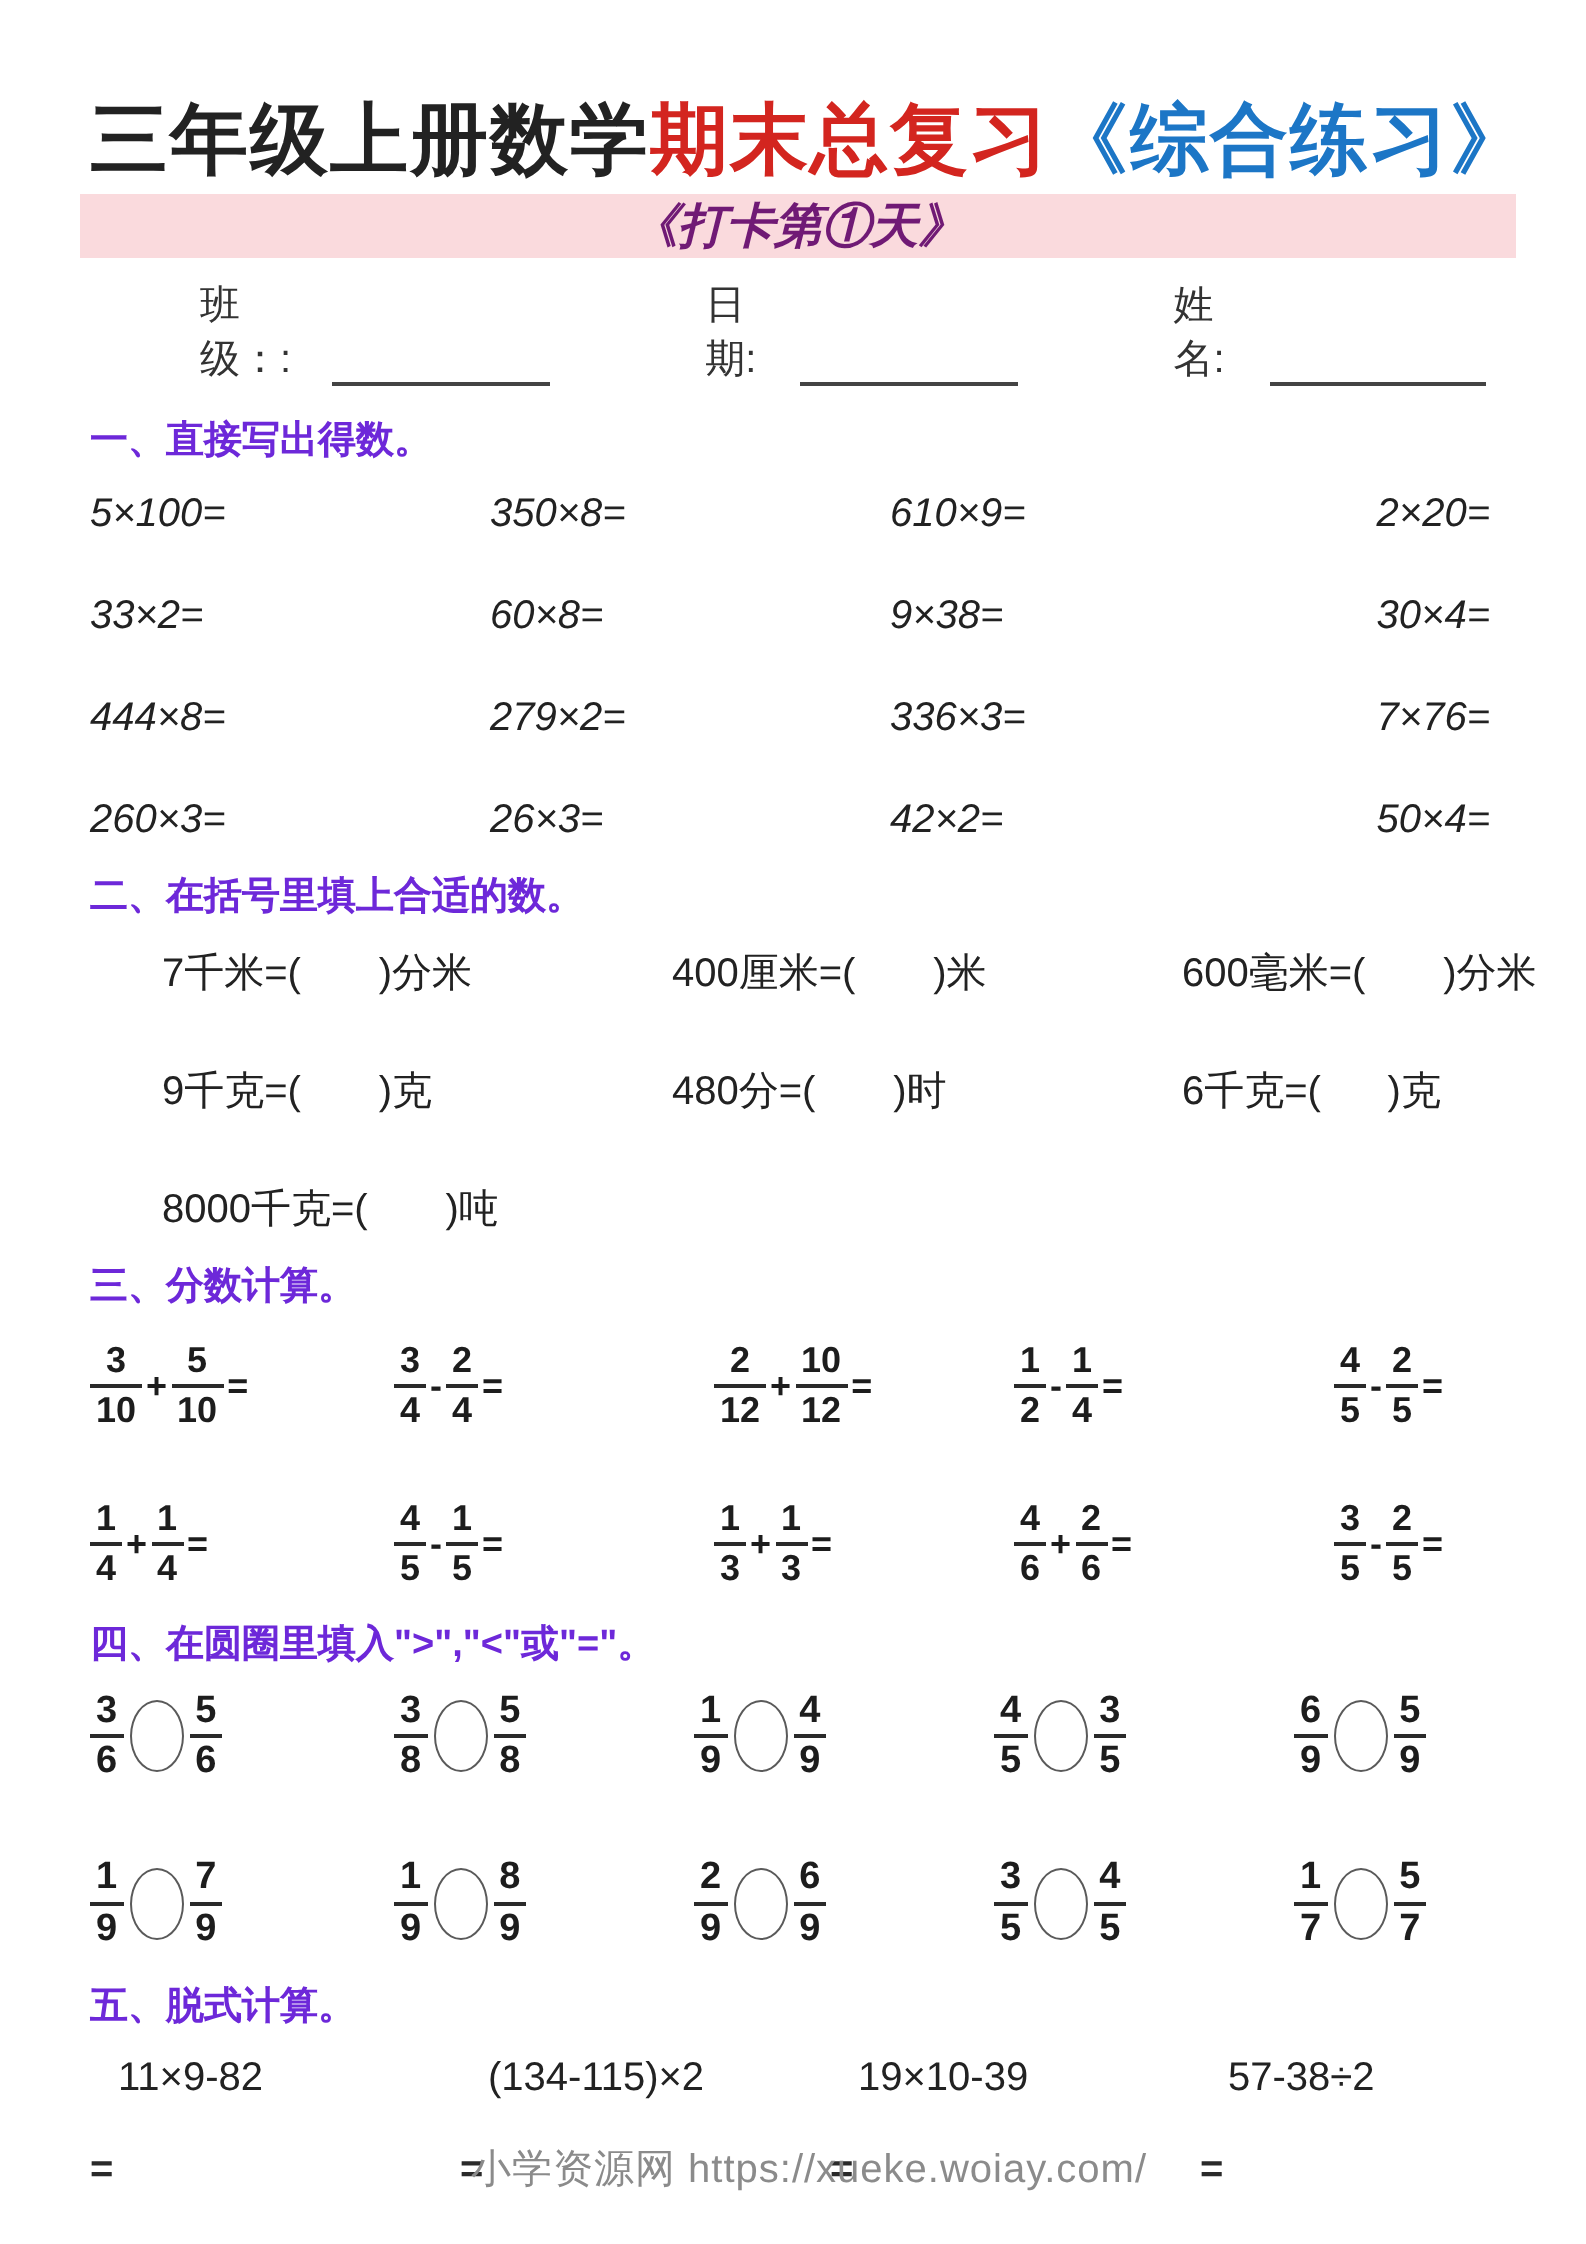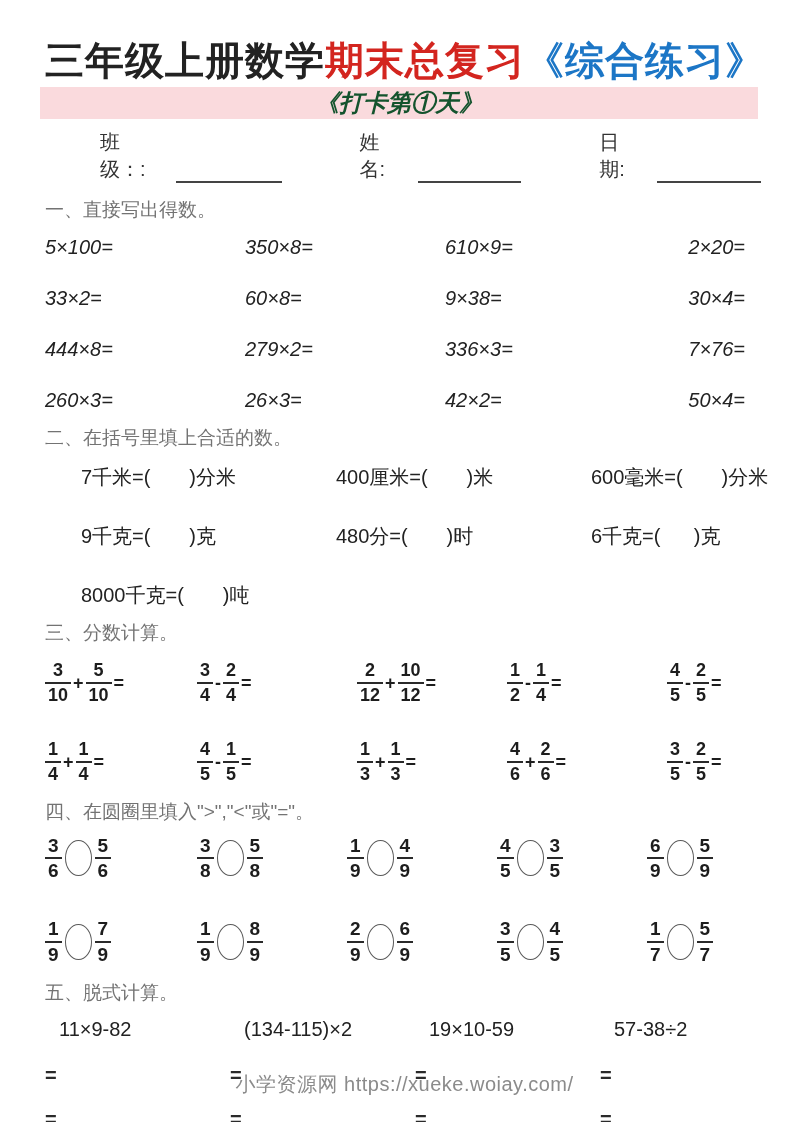--- a/index.html
+++ b/index.html
@@ -6,44 +6,44 @@
   html,body { background:#e9e9e9; }
   .page {
     width:793px; height:1122px; margin:0 auto; background:#ffffff;
     font-family:"Liberation Sans","DejaVu Sans",sans-serif;
     color:#222; position:relative; overflow:hidden;
     padding:18px 40px 0 45px;
   }
   
   .title {
     text-align:right; font-size:39px; font-weight:900;
-    letter-spacing:1px; margin-top:22px; line-height:1.1; white-space:nowrap;
+    letter-spacing:1px; margin-top:32px; line-height:1.1; white-space:nowrap;
   }
   .title .t-red  { color:#d3251f; }
   .title .t-blue { color:#1c76c6; }
   .banner {
     margin:4px -5px 0 -5px; background:#fadadd; height:32px;
     display:flex; align-items:center; justify-content:center;
   }
   .banner-text {
     font-family:"Liberation Serif","DejaVu Serif",serif;
-    font-size:24px; font-weight:bold; font-style:italic; color:#14532d;
+    font-size:24px; font-weight:bold; font-style:italic; color:#701a75;
   }
   .info-row {
     display:flex; margin:10px 10px 0 55px; align-items:flex-end;
     font-size:20px; color:#333;
   }
-  .info-field { display:flex; align-items:flex-end;gap:12px; }
+  .info-field { display:flex; align-items:flex-end; }
   .info-field + .info-field { margin-left:78px; }
   .blank-line {
     display:inline-block; width:118px; border-bottom:2px solid #444;
     height:24px; margin-left:6px;
   }
   
-  .sec-heading { font-size:19px; font-weight:normal; color:#737373; }
+  .sec-heading { font-size:19px; font-weight:bold; color:#6d28d9; }
   .sec { margin-top:14px; }
   .grid { display:grid; }
   .g-one   { grid-template-columns:200px 200px 200px 1fr; row-gap:29px; margin-top:13px; font-size:20px;font-style:italic; }
   .g-one .cell:nth-child(4n) { text-align:right; padding-right:8px; }
   .g-two   { grid-template-columns:255px 255px 1fr; row-gap:37px; margin-top:15px; font-size:20px; padding-left:8px;margin-left:28px; }
   .g-two .cell { white-space:pre; }
   .g-three { grid-template-columns:152px 160px 150px 160px 1fr; row-gap:34px; margin-top:14px; }
   .g-four  { grid-template-columns:152px 150px 150px 150px 1fr; row-gap:36px; margin-top:10px; }
   .g-five  { grid-template-columns:185px 185px 185px 1fr; margin-top:12px; font-size:20px; row-gap:0; }
   .cell { line-height:22px; }
@@ -82,25 +82,25 @@
   <div class="banner">
     <span class="banner-text">《打卡第①天》</span>
   </div>
 
   <div class="info-row">
     <span class="info-field">
       <span>班级：:</span>
       <span class="blank-line"></span>
     </span>
     <span class="info-field">
-      <span>姓名:</span>
+      <span>日期:</span>
       <span class="blank-line"></span>
     </span>
     <span class="info-field">
-      <span>日期:</span>
+      <span>姓名:</span>
       <span class="blank-line"></span>
     </span>
   </div>
 
   <div class="sec">
     <div class="sec-heading">一、直接写出得数。</div>
     <div class="grid g-one">
 
     <div class="cell">5×100=</div>
         <div class="cell">350×8=</div>
@@ -427,21 +427,21 @@
         <div class="p5">11×9-82</div>
         <div class="eq-line">=</div>
         <div class="eq-line eq-line2">=</div>
       </div>
         <div class="cell">
         <div class="p5">(134-115)×2</div>
         <div class="eq-line">=</div>
         <div class="eq-line eq-line2">=</div>
       </div>
         <div class="cell">
-        <div class="p5">19×10-59</div>
+        <div class="p5">19×10-39</div>
         <div class="eq-line">=</div>
         <div class="eq-line eq-line2">=</div>
       </div>
         <div class="cell">
         <div class="p5">57-38÷2</div>
         <div class="eq-line">=</div>
         <div class="eq-line eq-line2">=</div>
       </div>
       </div>
   </div>

